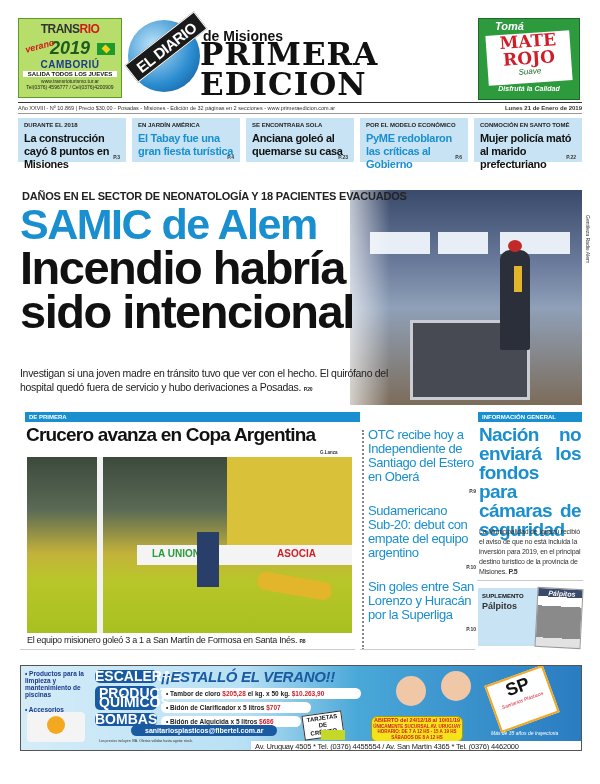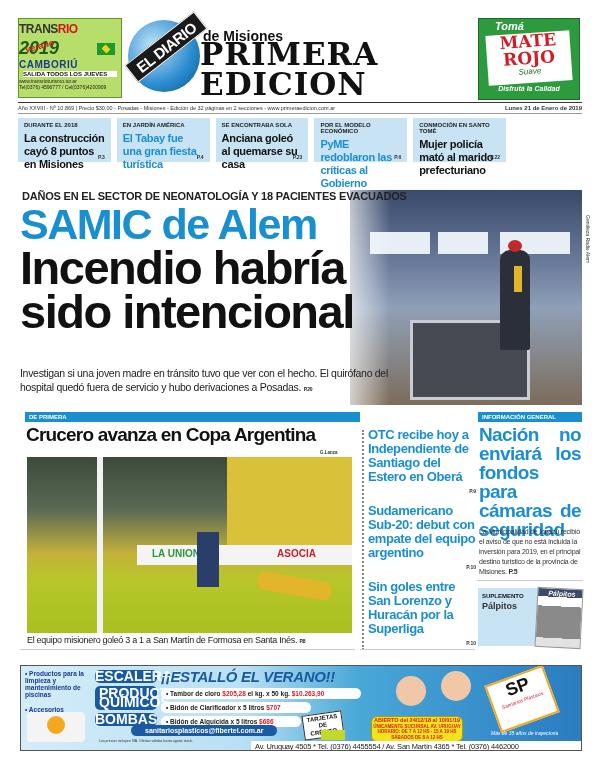--- a/index.html
+++ b/index.html
@@ -1,20 +1,20 @@
 <!DOCTYPE html>
 <html><head>
 <meta charset="utf-8">
 <style>
   * { box-sizing: border-box; margin: 0; padding: 0; }
   body { width: 600px; height: 784px; background: #ffffff; font-family: "Liberation Sans", sans-serif; color: #111; position: relative; overflow: hidden; }
   .abs { position: absolute; }
 
   
-  .ad-transrio { left: 18px; top: 18px; width: 104px; height: 80px; background: #b7dd6a; border: 1px solid #5a9b2a; }
+  .ad-transrio { left: 18px; top: 18px; width: 104px; height: 80px; background: #b7dd6a; border: 1px solid #5a9b2a; text-align: center; }
   .ad-transrio .tr-logo { font-size: 12px; font-weight: bold; color: #333; margin-top: 3px; letter-spacing: -0.5px; }
   .ad-transrio .tr-logo span { color: #d21a1a; }
   .ad-transrio .tr-verano { font-size: 9px; font-style: italic; color: #d21a1a; position: absolute; left: 6px; top: 22px; transform: rotate(-15deg); font-weight: bold; }
   .ad-transrio .tr-year { font-size: 18px; font-weight: bold; font-style: italic; color: #1c5c1c; margin-top: 2px; }
   .ad-transrio .tr-flag { position: absolute; right: 6px; top: 24px; width: 18px; height: 12px; background: #1c9a2c; }
   .ad-transrio .tr-flag::after { content: ""; position: absolute; left: 4px; top: 2px; width: 10px; height: 8px; background: #f4d21b; transform: rotate(45deg) scale(0.7); }
   .ad-transrio .tr-city { font-size: 10px; font-weight: bold; color: #1c3c8c; letter-spacing: 0.5px; }
   .ad-transrio .tr-salida { font-size: 6px; font-weight: bold; background: #fff; margin: 1px 4px; }
   .ad-transrio .tr-web { font-size: 5px; color: #222; line-height: 6px; }
 
@@ -29,21 +29,21 @@
   .ad-mate .mr-panel { background: #fff; margin: 1px 8px; height: 50px; transform: rotate(-4deg); }
   .ad-mate .mr-brand { font-family: "DejaVu Serif", serif; font-weight: bold; color: #d01e28; font-size: 17px; line-height: 17px; }
   .ad-mate .mr-suave { font-size: 8px; font-style: italic; color: #1b6b27; }
   .ad-mate .mr-tag { font-size: 7px; font-style: italic; color: #fff; font-weight: bold; margin-top: 2px; }
 
   
   .info-bar { left: 18px; top: 102px; width: 564px; height: 12px; border-top: 1.5px solid #333; border-bottom: 1px solid #999; font-size: 5.5px; line-height: 11px; color: #333; display: flex; justify-content: space-between; }
   .info-bar .date { font-weight: bold; font-size: 6px; }
 
   
-  .teasers { left: 18px; top: 118px; width: 488px; height: 44px; display: flex; gap: 6px; }
+  .teasers { left: 18px; top: 118px; width: 564px; height: 44px; display: flex; gap: 6px; }
   .teaser { flex: 1; background: #c8e4f4; padding: 4px 6px; position: relative; }
   .teaser .kicker { font-size: 6px; font-weight: bold; color: #222; text-transform: uppercase; }
   .teaser .head { font-size: 11px; font-weight: bold; line-height: 13px; margin-top: 4px; letter-spacing: -0.3px; }
   .teaser .head.blue { color: #1a8fd0; }
   .teaser .page { position: absolute; right: 6px; bottom: 2px; font-size: 5px; font-weight: bold; color: #333; }
 
   
   .main-kicker { left: 22px; top: 190px; font-size: 11px; font-weight: bold; color: #222; letter-spacing: -0.2px; }
   .main-photo { left: 350px; top: 190px; width: 232px; height: 215px; background: linear-gradient(180deg, #3a4a6a 0%, #6c7c9c 35%, #8fa0b8 55%, #7c6c5a 100%); overflow: hidden; }
   .main-photo .win { position: absolute; background: #e8eef6; height: 22px; top: 42px; }
@@ -70,21 +70,21 @@
   .sports-photo .p1 { position: absolute; left: 170px; top: 75px; width: 22px; height: 55px; background: #2a3e6a; }
   .sports-photo .p2 { position: absolute; left: 230px; top: 120px; width: 75px; height: 18px; background: #e3b52a; border-radius: 8px; transform: rotate(10deg); }
   .sports-caption { left: 27px; top: 635px; font-size: 9px; color: #222; letter-spacing: -0.3px; }
   .sports-caption .pg { font-size: 5px; font-weight: bold; }
   .sports-divider { left: 20px; top: 649px; width: 335px; height: 1px; background: #ccc; }
 
   
   .mid-rule { left: 362px; top: 430px; width: 2px; height: 220px; border-left: 2px dotted #888; }
   .mid-col { left: 368px; top: 428px; width: 108px; }
   .mid-item { margin-bottom: 10px; }
-  .mid-item .h { font-size: 13px; font-weight: bold; color: #1a8fd0; line-height: 14px; letter-spacing: -0.4px; }
+  .mid-item .h { font-size: 13px; font-weight: normal; color: #1a8fd0; line-height: 14px; letter-spacing: -0.4px; }
   .mid-item .pg { text-align: right; font-size: 5px; font-weight: bold; color: #333; margin-top: 4px; }
   .mid-bottom { left: 360px; top: 649px; width: 115px; height: 1px; background: #ccc; }
 
   
   .info-gen-bar { left: 478px; top: 412px; width: 104px; height: 10px; background: #1a8fd0; color: #fff; font-size: 6px; font-weight: bold; padding-left: 4px; line-height: 10px; }
   .info-gen-title { left: 479px; top: 425px; width: 102px; font-size: 19px; font-weight: bold; color: #1a8fd0; line-height: 19px; letter-spacing: -0.6px; text-align: justify; }
   .info-gen-body { left: 479px; top: 527px; width: 102px; font-size: 7px; line-height: 10px; color: #333; letter-spacing: -0.2px; }
   .info-gen-body .pg { font-weight: bold; }
   .info-gen-rule { left: 477px; top: 580px; width: 106px; height: 1px; background: #ccc; }
 

